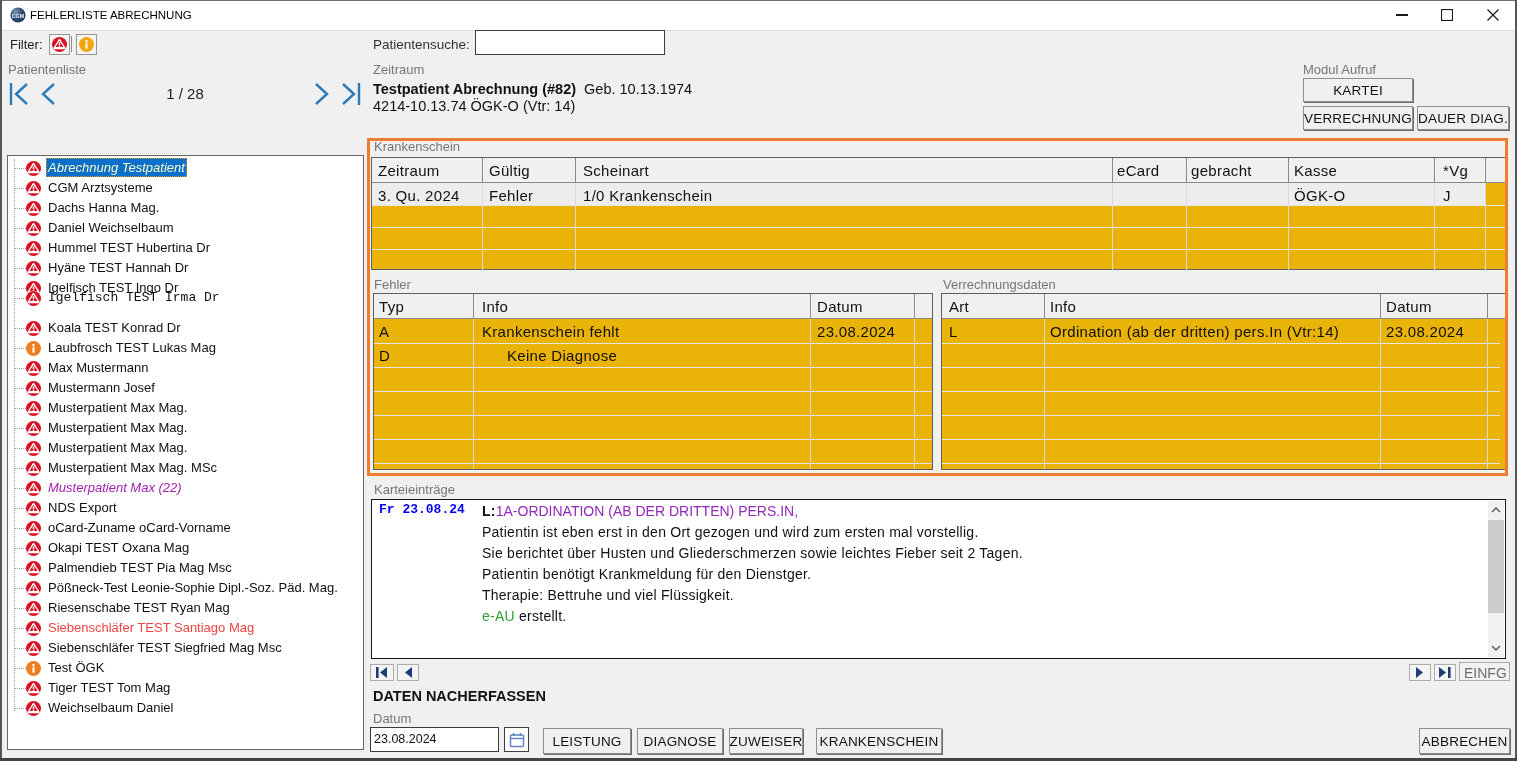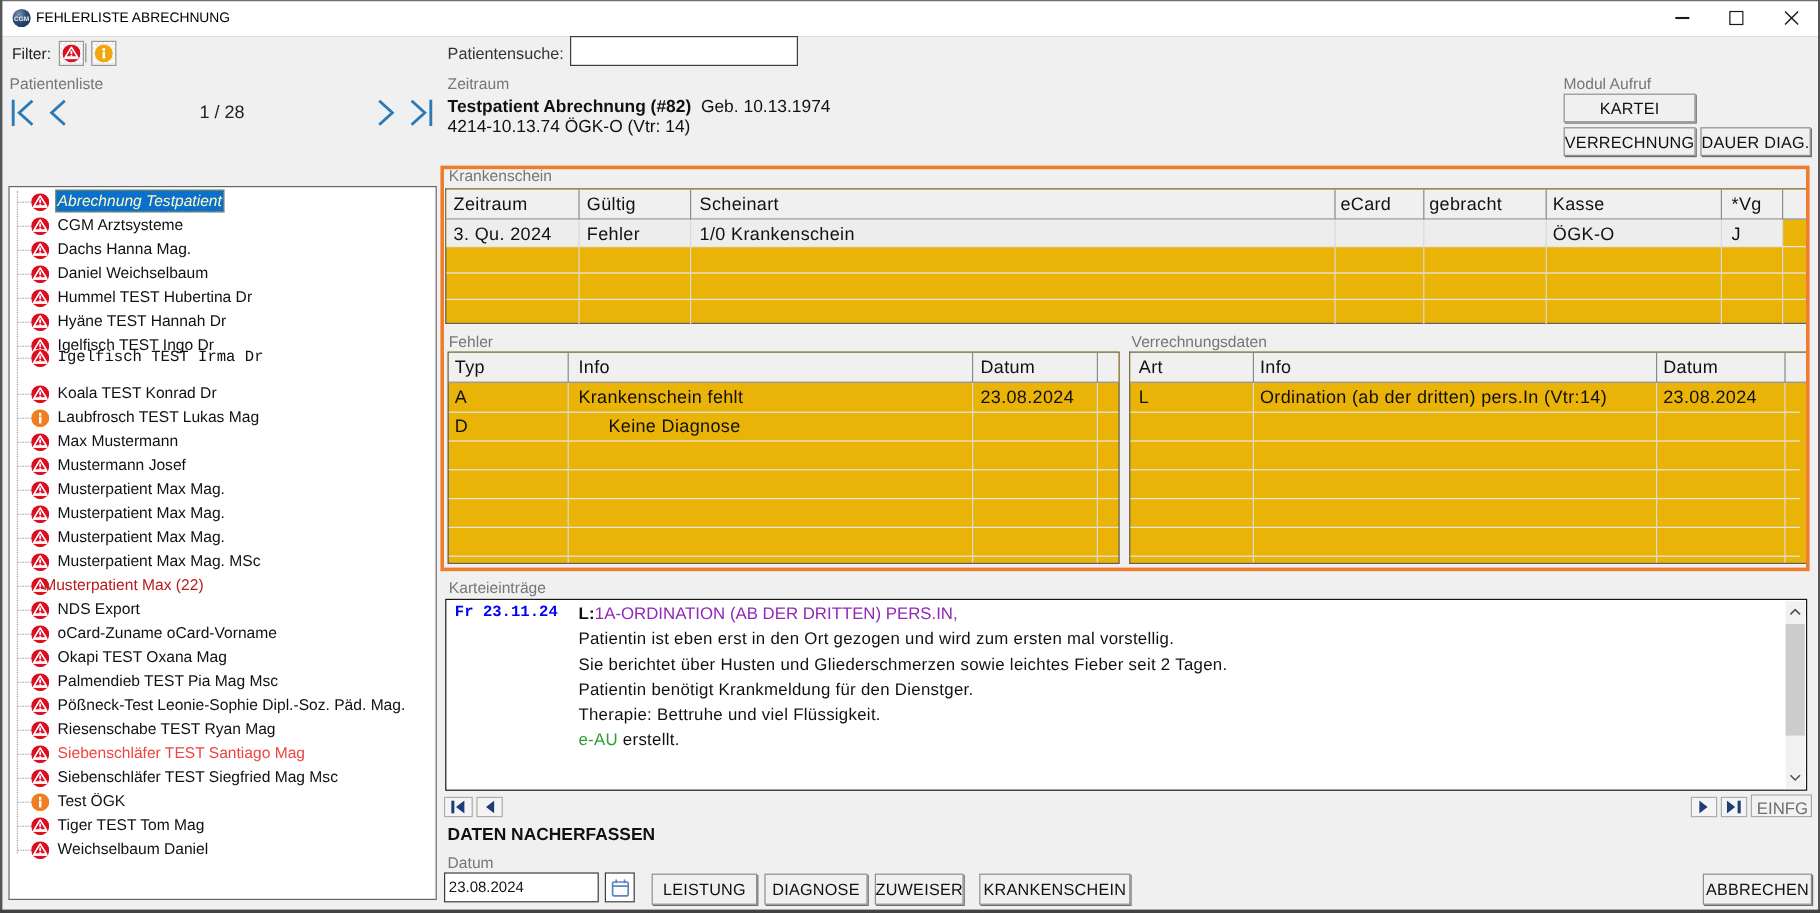--- a/index.html
+++ b/index.html
@@ -227,21 +227,21 @@
       <svg style="position:absolute;left:18px;top:2.5px" width="15" height="15" viewBox="0 0 16 16">
           <use href="#ic-warn"></use>
         </svg>
       <div style="position:absolute;left:40px;top:2px;font-size:13px;color:#111;white-space:nowrap;">Musterpatient Max Mag. MSc</div>
     </div>
     <div style="position:absolute;left:0;top:322px;height:20px;width:355px;">
       <div style="position:absolute;left:6px;top:10px;width:12px;height:1px;border-top:1px dotted #a0a0a0;"></div>
       <svg style="position:absolute;left:18px;top:2.5px" width="15" height="15" viewBox="0 0 16 16">
           <use href="#ic-warn"></use>
         </svg>
-      <div style="position:absolute;left:28px;top:2px;font-size:13px;color:#b91c1c;white-space:nowrap;">Musterpatient Max (22)</div>
+      <div style="position:absolute;left:40px;top:2px;font-size:13px;color:#a21caf;white-space:nowrap;font-style:italic;">Musterpatient Max (22)</div>
     </div>
     <div style="position:absolute;left:0;top:342px;height:20px;width:355px;">
       <div style="position:absolute;left:6px;top:10px;width:12px;height:1px;border-top:1px dotted #a0a0a0;"></div>
       <svg style="position:absolute;left:18px;top:2.5px" width="15" height="15" viewBox="0 0 16 16">
           <use href="#ic-warn"></use>
         </svg>
       <div style="position:absolute;left:40px;top:2px;font-size:13px;color:#111;white-space:nowrap;">NDS Export</div>
     </div>
     <div style="position:absolute;left:0;top:362px;height:20px;width:355px;">
       <div style="position:absolute;left:6px;top:10px;width:12px;height:1px;border-top:1px dotted #a0a0a0;"></div>
@@ -405,21 +405,21 @@
   <div class="abs" style="left:371px;top:499px;width:1135px;height:160px;background:#fff;border:1px solid #161616;box-sizing:border-box;">
     <div style="position:absolute;right:1px;top:1px;bottom:1px;width:16px;background:#f1f1f1;">
       <svg style="position:absolute;left:3px;top:6px" width="10" height="6" viewBox="0 0 10 6">
           <path d="M1 5 L5 1 L9 5" fill="none" stroke="#505050" stroke-width="1.3"></path>
         </svg>
       <svg style="position:absolute;left:3px;bottom:6px" width="10" height="6" viewBox="0 0 10 6">
           <path d="M1 1 L5 5 L9 1" fill="none" stroke="#505050" stroke-width="1.3"></path>
         </svg>
       <div style="position:absolute;left:0;top:19px;width:16px;height:93px;background:#cdcdcd;"></div>
     </div>
-    <div style="position:absolute;left:7px;top:2px;font-family:'Liberation Mono',monospace;font-size:13px;font-weight:bold;color:#0202f2;">Fr 23.11.24</div>
+    <div style="position:absolute;left:7px;top:2px;font-family:'Liberation Mono',monospace;font-size:13px;font-weight:bold;color:#0202f2;">Fr 23.08.24</div>
     <div style="position:absolute;left:110px;top:1px;font-size:14px;letter-spacing:0.25px;color:#111;line-height:21px;">
       <span style="font-weight:bold;">L:</span><span style="color:#9228b8;letter-spacing:0;">1A-ORDINATION (AB DER DRITTEN) PERS.IN,</span><br>
       Patientin ist eben erst in den Ort gezogen und wird zum ersten mal vorstellig.<br>
       Sie berichtet über Husten und Gliederschmerzen sowie leichtes Fieber seit 2 Tagen.<br>
       Patientin benötigt Krankmeldung für den Dienstger.<br>
       Therapie: Bettruhe und viel Flüssigkeit.<br>
       <span style="color:#2f9e33;">e-AU</span> erstellt.
     </div>
   </div>
 

